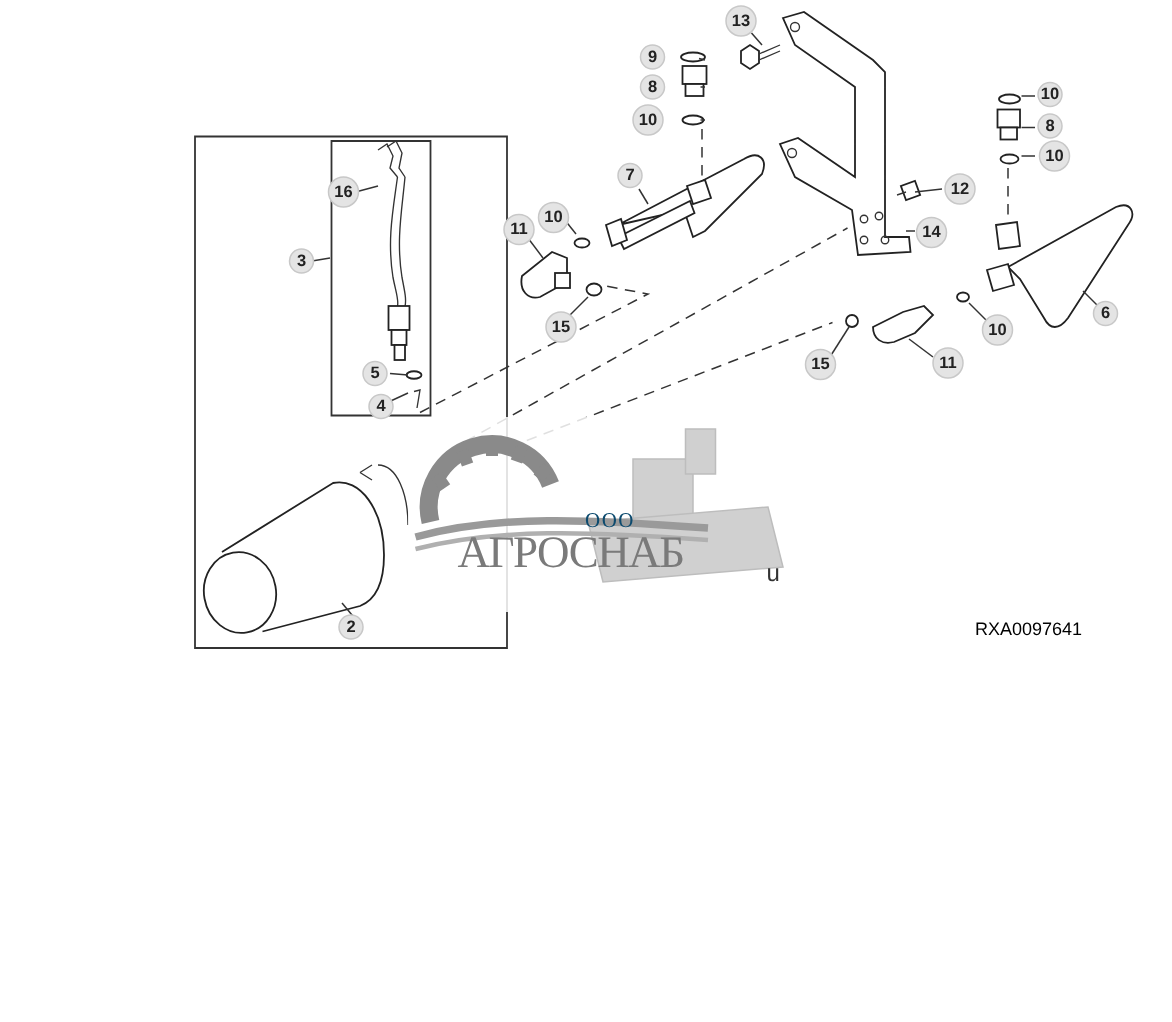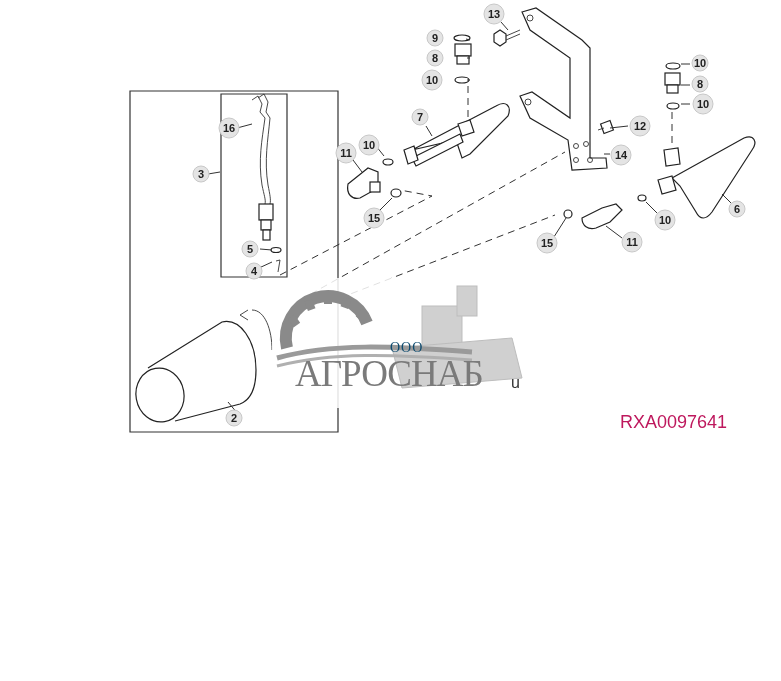--- a/index.html
+++ b/index.html
@@ -5,24 +5,24 @@
   html, body { margin: 0; padding: 0; background: #ffffff; }
   body { width: 781px; height: 681px; position: relative; overflow: hidden; font-family: "Liberation Sans", sans-serif; }
   #diagram { position: absolute; left: 0; top: 0; width: 781px; height: 681px; }
   .callout-circle { fill: #e4e4e4; stroke: #c8c8c8; stroke-width: 1; }
   .callout-text { font-family: "Liberation Sans", sans-serif; font-size: 11px; font-weight: bold; fill: #222; text-anchor: middle; dominant-baseline: central; }
   .leader { stroke: #333; stroke-width: 1; fill: none; }
   .part { stroke: #222; stroke-width: 1.2; fill: #ffffff; }
   .part-thin { stroke: #333; stroke-width: 0.9; fill: none; }
   .dash { stroke: #333; stroke-width: 1; stroke-dasharray: 7 5; fill: none; }
   .frame { stroke: #333; stroke-width: 1.2; fill: none; }
-  .ref-code { position: absolute; left: 620px; top: 412px; font-size: 18px; color: #be185d; }
+  .ref-code { position: absolute; left: 650px; top: 412px; font-size: 12px; color: #000000; }
   .watermark { position: absolute; left: 272px; top: 278px; width: 268px; height: 130px; background: rgba(255,255,255,0.85); }
   .wm-ooo { position: absolute; left: 390px; top: 340px; font-family: "Liberation Serif", serif; font-size: 14px; color: #0c4a6e; letter-spacing: 1px; }
-  .wm-name { position: absolute; left: 295px; top: 352px; font-family: "Liberation Serif", serif; font-size: 37px; color: #7a7a7a; letter-spacing: -1px; text-align: center; }
+  .wm-name { position: absolute; left: 305px; top: 352px; font-family: "Liberation Serif", serif; font-size: 30px; color: #7a7a7a; letter-spacing: -1px; text-align: center; }
   .wm-suffix { position: absolute; left: 511px; top: 374px; font-family: "Liberation Sans", sans-serif; font-size: 16px; color: #333; }
 </style>
 </head>
 <body>
 
 <svg id="diagram" viewBox="0 0 781 681" xmlns="http://www.w3.org/2000/svg">
 
   <g>
     <path class="frame" d="M130 432 L130 91 L338 91 L338 432 Z"></path>
     <path class="frame" d="M221 277 L221 94 L287 94 L287 277 Z"></path>

